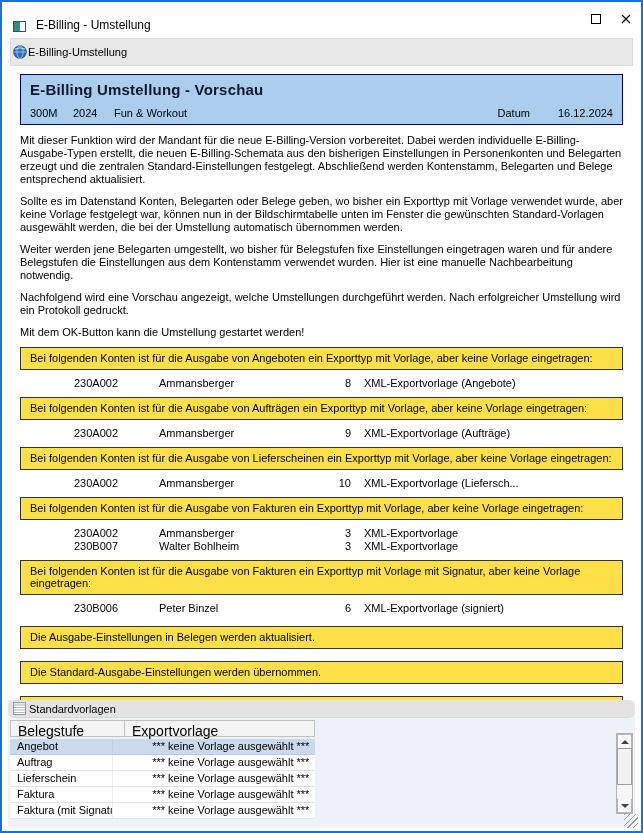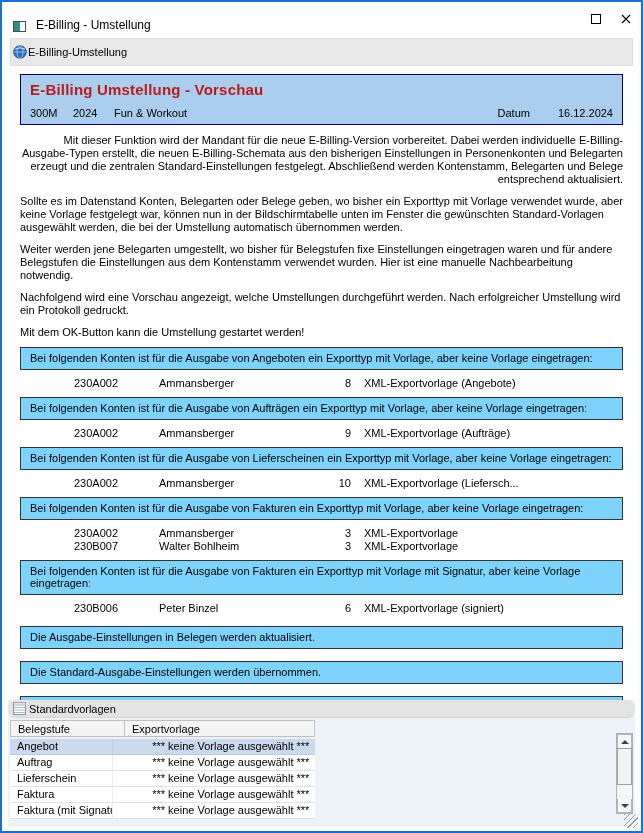--- a/index.html
+++ b/index.html
@@ -16,47 +16,47 @@
   .tb-spacer{flex:1;}
   .tb-btn{width:30px; height:26px; display:flex; align-items:center; justify-content:center; cursor:default;}
   .tb-btn svg{display:block;}
   
   .app-header{margin:6px 8px 0; height:28px; background:#e8e8e8; border:1px solid #dedede;
     display:flex; align-items:center; font-size:11px; box-sizing:border-box;}
   .globe{width:14px; height:14px; margin:0 1px 0 2px;}
   
   .doc{margin:0 8px;}
   .preview{margin:8px 10px 0; background:#abceef; border:1px solid #00006b; padding:6px 9px 5px; box-sizing:border-box;}
-  .preview-title{color:#b91c1c; font-weight:bold; font-size:15px; letter-spacing:.2px;}
+  .preview-title{color:#0f172a; font-weight:bold; font-size:15px; letter-spacing:.2px;}
   .preview-row{display:flex; align-items:baseline; font-size:11px; margin-top:9px;}
   .pv-code{width:43px;}
   .pv-year{width:41px;}
   .pv-name{flex:1;}
   .pv-datelabel{margin-right:28px;}
   .para{font-size:11px; line-height:13px; margin:9px 10px 0;}
-  .para.first{text-align:right;}
-  .bar{margin:8px 10px 0; background:#7dd3fc; border:1px solid #333333; font-size:11px;
+  .para.first{}
+  .bar{margin:8px 10px 0; background:#fde047; border:1px solid #333333; font-size:11px;
     padding:4px 9px 5px; box-sizing:border-box;}
   .drow{display:flex; font-size:11px; margin:7px 10px 0; padding-left:10px;}
   .drow.tight{margin-top:1px;}
   .c-acc{width:85px;margin-left:44px;}
   .c-name{width:170px;}
   .c-num{width:22px; text-align:right;}
   .c-tpl{margin-left:13px;}
   .statusbar{margin:12px 10px 0;}
   .rule{margin:13px 10px 0; border-top:2px solid #2b2b2b;}
   
   .panel{position:absolute; left:6px; right:6px; top:698px; height:127px; background:#edf2f9;}
   .panel-caption{height:17px; background:#e3e3e3; border-bottom:1px solid #d6d6d6;
     display:flex; align-items:center; font-size:11px;border-radius:7px;}
   .grid-icon{width:13px; height:13px; margin:0 3px 0 5px;}
   .grid{position:absolute; left:2px; top:20px; width:305px;}
   .grid-header{display:flex;}
   .gh-cell{box-sizing:border-box; height:17px; background:#f4f4f4; border:1px solid #c0c0c0;
-    font-size:11px; padding:2px 0 0 7px;}
+    font-size:14px; padding:2px 0 0 7px;}
   .gh-cell+.gh-cell{border-left:none;}
   .gh-1{width:115px;} .gh-2{width:190px;}
   .grid-body{margin-top:2px;}
   .g-row{display:flex; height:15px; font-size:11px; background:#fff; border-bottom:1px solid #e3e3e3; cursor:default;gap:32px;}
   .g-row.selected{background:#cbd9ec; border-bottom:1px solid #b9c9e0;}
   .g-cell{box-sizing:border-box; padding:1px 0 0 7px; overflow:hidden; white-space:nowrap;}
   .g-c1{width:115px; border-right:1px solid #ededed;}
   .g-c2{width:190px;}
   .g-row.selected .g-c1{border-right-color:#bfcfe4;}
   

